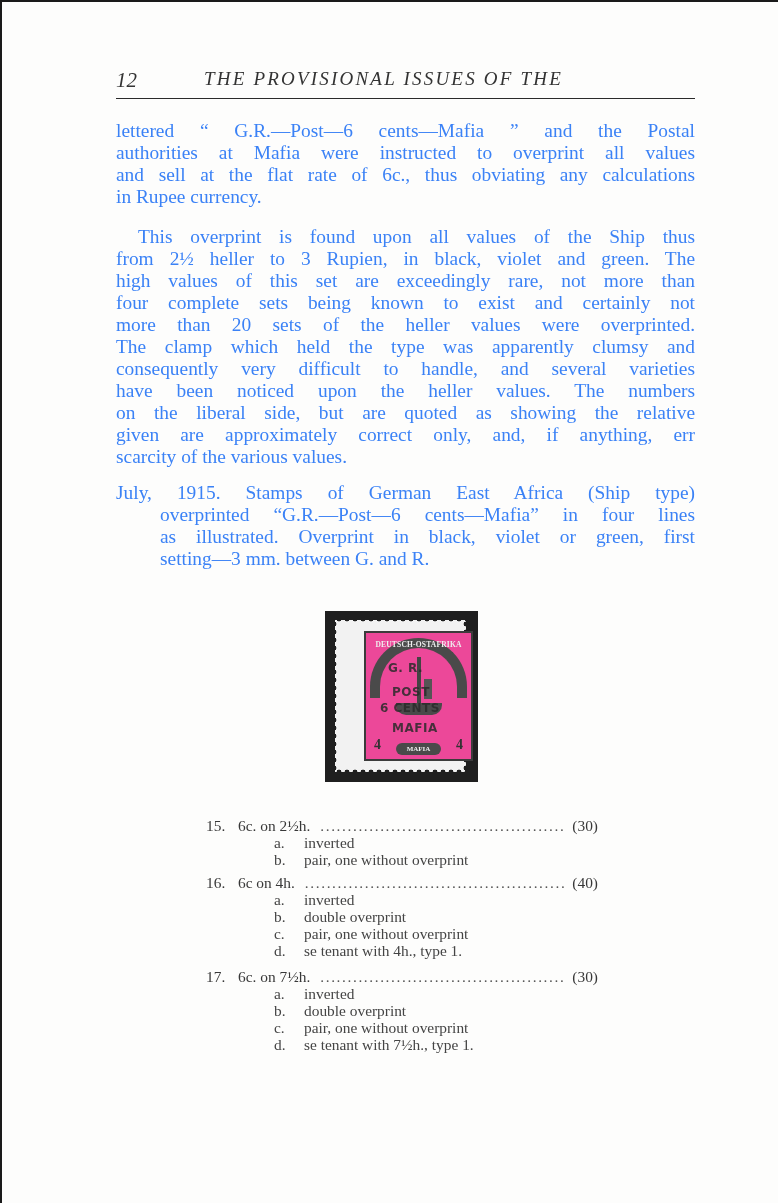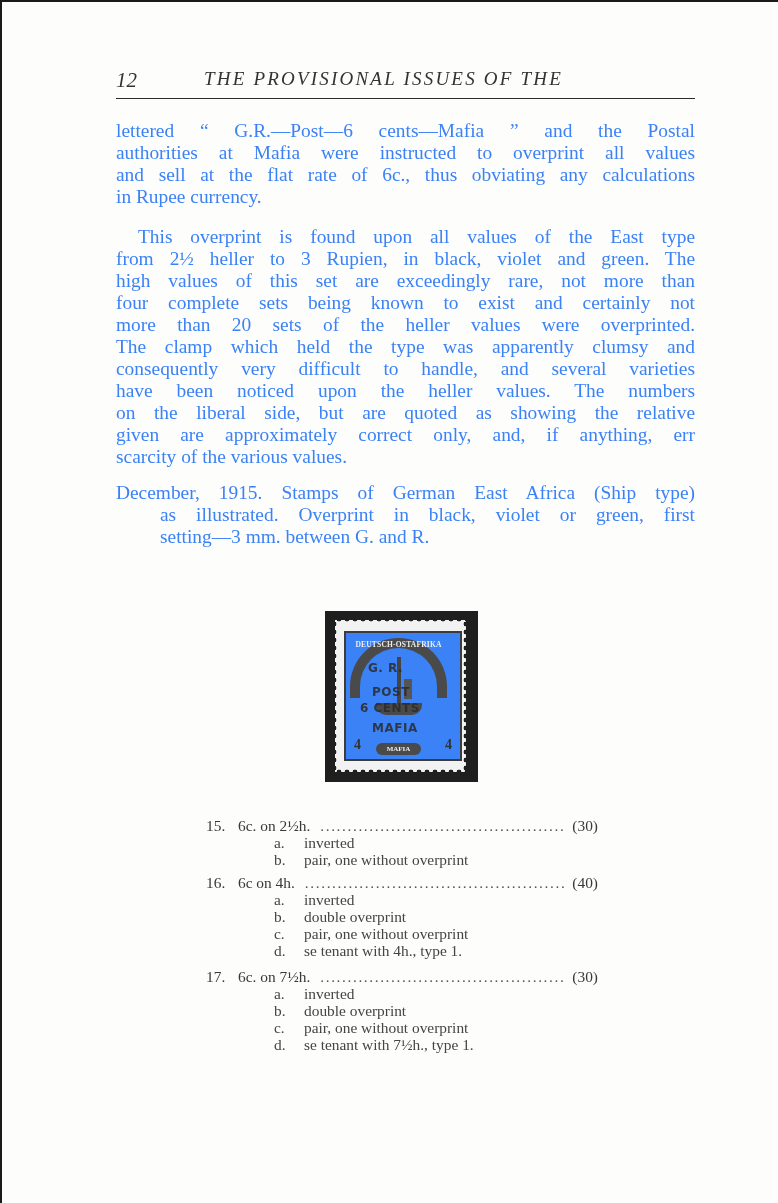--- a/index.html
+++ b/index.html
@@ -94,24 +94,24 @@
       position: absolute;
       inset: 0;
       background:
         radial-gradient(circle at 50% 0, #1f1f1f 2.4px, transparent 2.6px) 0 -1px / 8px 8px repeat-x,
         radial-gradient(circle at 50% 100%, #1f1f1f 2.4px, transparent 2.6px) 0 100% / 8px 8px repeat-x,
         radial-gradient(circle at 0 50%, #1f1f1f 2.4px, transparent 2.6px) -1px 0 / 8px 8px repeat-y,
         radial-gradient(circle at 100% 50%, #1f1f1f 2.4px, transparent 2.6px) 100% 0 / 8px 8px repeat-y;
     }
     .stamp-design {
       position: absolute;
-      left: 9px; top: 11px;
-      width: 118px; height: 130px;
+      left: 29px; top: 11px;
+      width: 109px; height: 130px;
       border: 2px solid #3b3b3b;
-      background: #3b82f6;
+      background: #ec4899;
       box-sizing: border-box;
       overflow: hidden;
     }
     .stamp-arch {
       position: absolute;
       left: 4px; top: 5px;
       width: 97px; height: 60px;
       border: 10px solid #4a4a4a;
       border-bottom: none;
       border-radius: 50px 50px 0 0;
@@ -233,35 +233,36 @@
   </div>
 
   <div class="para para-1">
     <span class="line">lettered “ G.R.—Post—6 cents—Mafia ” and the Postal</span>
     <span class="line">authorities at Mafia were instructed to overprint all values</span>
     <span class="line">and sell at the flat rate of 6c., thus obviating any calculations</span>
     <span class="line last">in Rupee currency.</span>
   </div>
 
   <div class="para para-2">
-    <span class="line first">This overprint is found upon all values of the East type</span>
+    <span class="line first">This overprint is found upon all values of the Ship thus</span>
     <span class="line">from 2½ heller to 3 Rupien, in black, violet and green.  The</span>
     <span class="line">high values of this set are exceedingly rare, not more than</span>
     <span class="line">four complete sets being known to exist and certainly not</span>
     <span class="line">more than 20 sets of the heller values were overprinted.</span>
     <span class="line">The clamp which held the type was apparently clumsy and</span>
     <span class="line">consequently very difficult to handle, and several varieties</span>
     <span class="line">have been noticed upon the heller values.  The numbers</span>
     <span class="line">on the liberal side, but are quoted as showing the relative</span>
     <span class="line">given are approximately correct only, and, if anything, err</span>
     <span class="line last">scarcity of the various values.</span>
   </div>
 
   <div class="para para-3">
-    <span class="line">December, 1915.  Stamps of German East Africa (Ship type)</span>
+    <span class="line">July, 1915.  Stamps of German East Africa (Ship type)</span>
+    <span class="line indent">overprinted “G.R.—Post—6 cents—Mafia” in four lines</span>
     <span class="line indent">as illustrated. Overprint in black, violet or green, first</span>
     <span class="line indent last">setting—3 mm. between G. and R.</span>
   </div>
 
   <div class="stamp-wrap">
     <div class="stamp">
       <div class="stamp-perf"></div>
       <div class="stamp-design">
         <div class="stamp-arch"></div>
         <div class="stamp-country">DEUTSCH-OSTAFRIKA</div>

